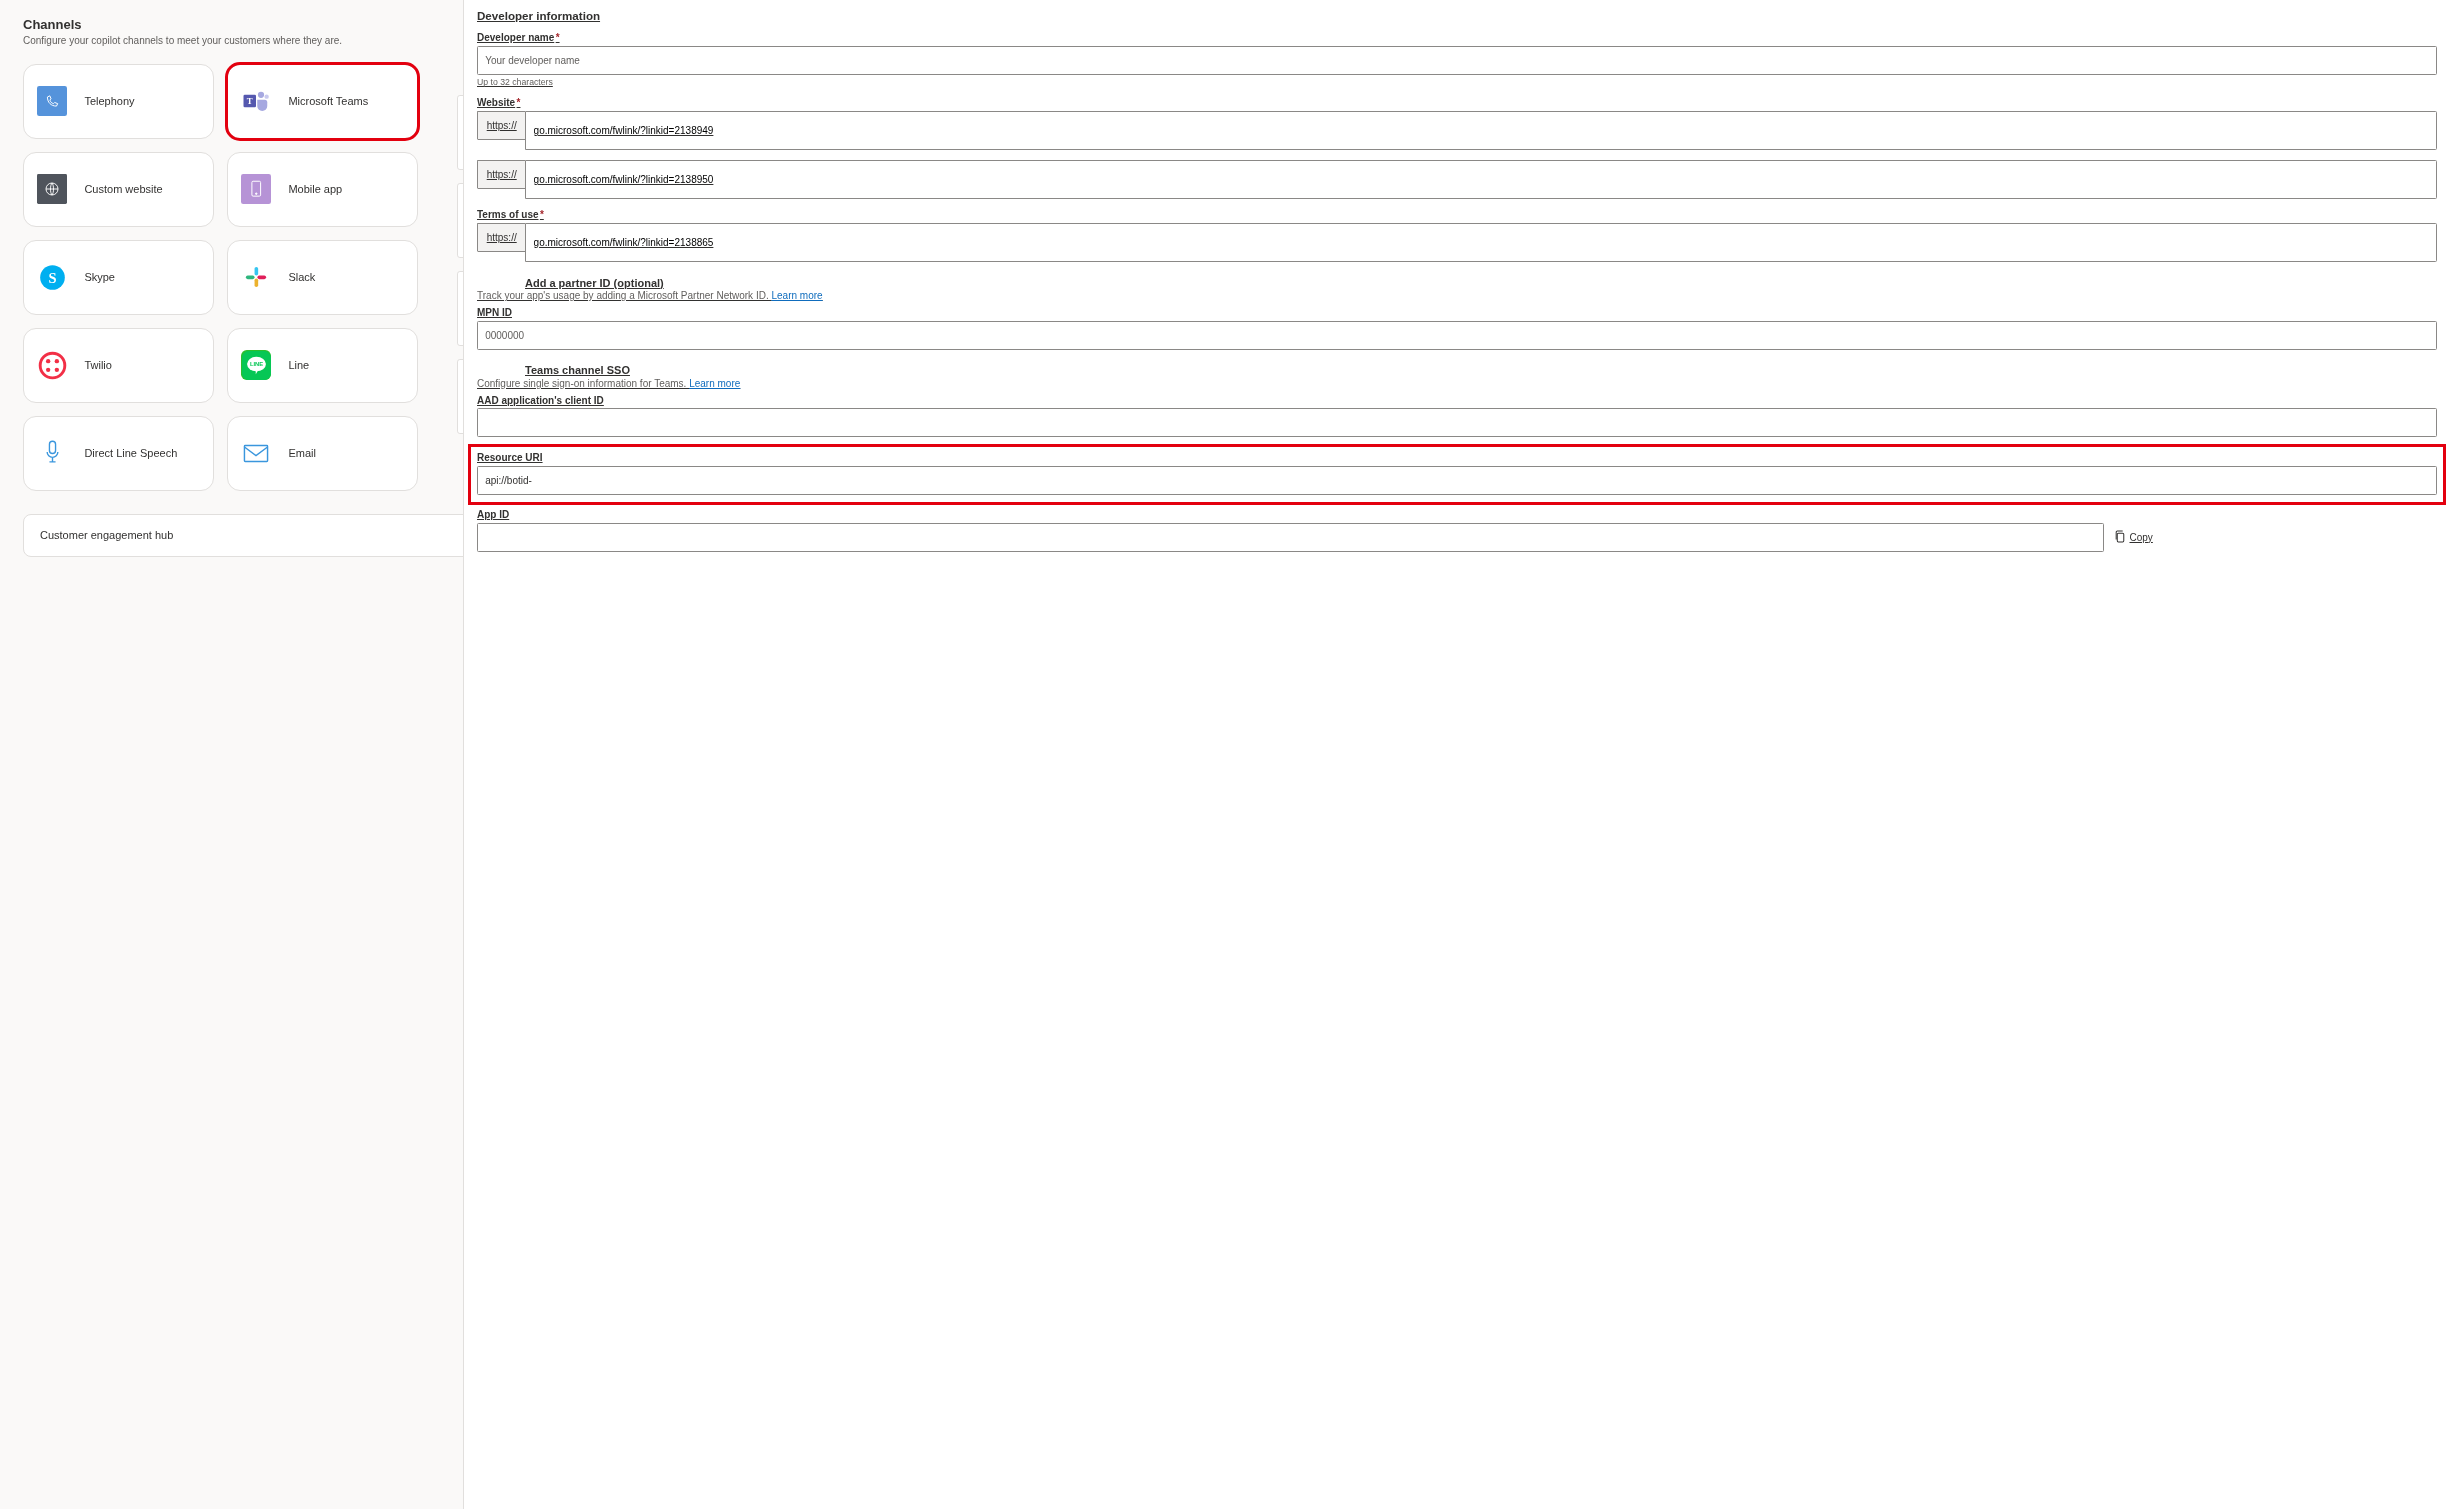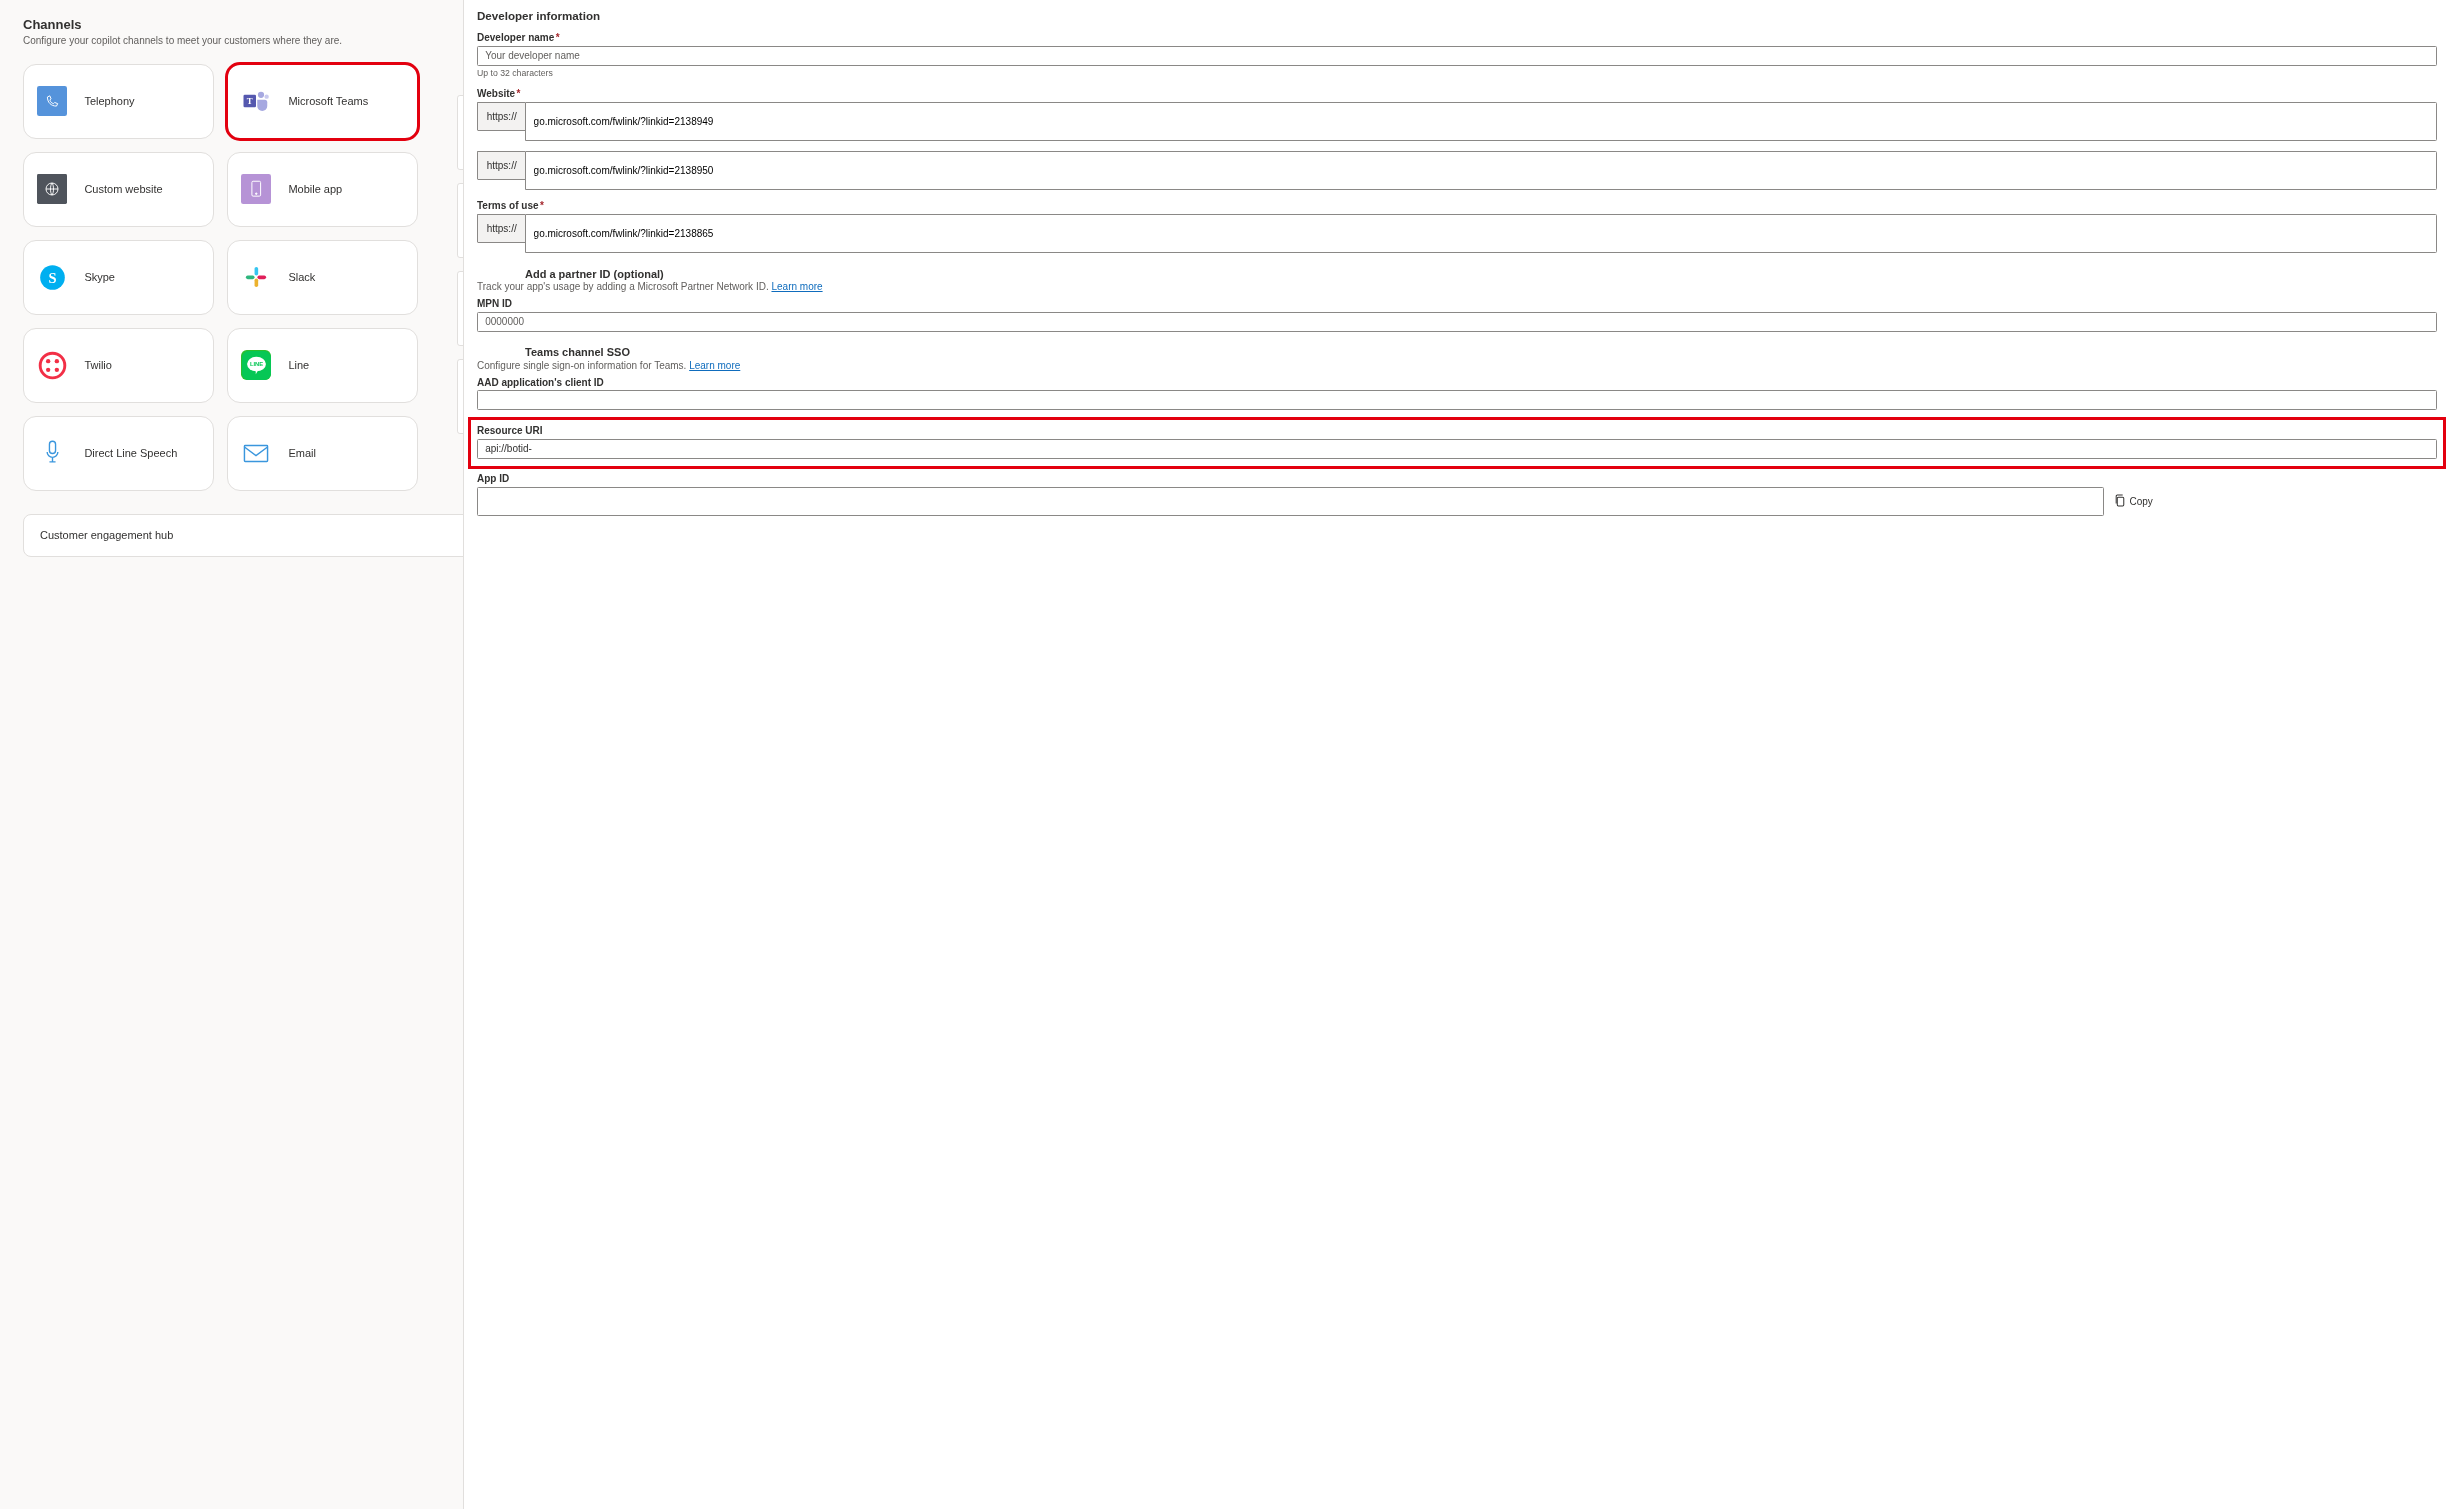--- a/index.html
+++ b/index.html
@@ -101,36 +101,37 @@
   }
 
   
   .right {
     flex: 1;
     background: #fff;
     border-left: 0.7px solid #e1dfdd;
     padding: 8.7px 13px 17.4px 13px;
     overflow-y: auto;
     position: relative;
+    text-decoration: underline;
   }
   .form-heading {
     font-size: 11.6px;
     font-weight: 700;
     margin-bottom: 10px;
   }
   .field-label {
     font-size: 10px;
     font-weight: 600;
     margin-bottom: 2.9px;
     display: block;
   }
   .req { color: #a4262c; margin-left: 1.4px; }
   .text-input {
     width: 100%;
-    height: 20px;
+    height: 29px;
     border: 0.7px solid #8a8886;
     border-radius: 1.4px;
     padding: 0 7.2px;
     font-size: 10px;
     font-family: inherit;
     color: #323130;
   }
   .text-input::placeholder { color: #605e5c; }
   .helper {
     font-size: 8.7px;

